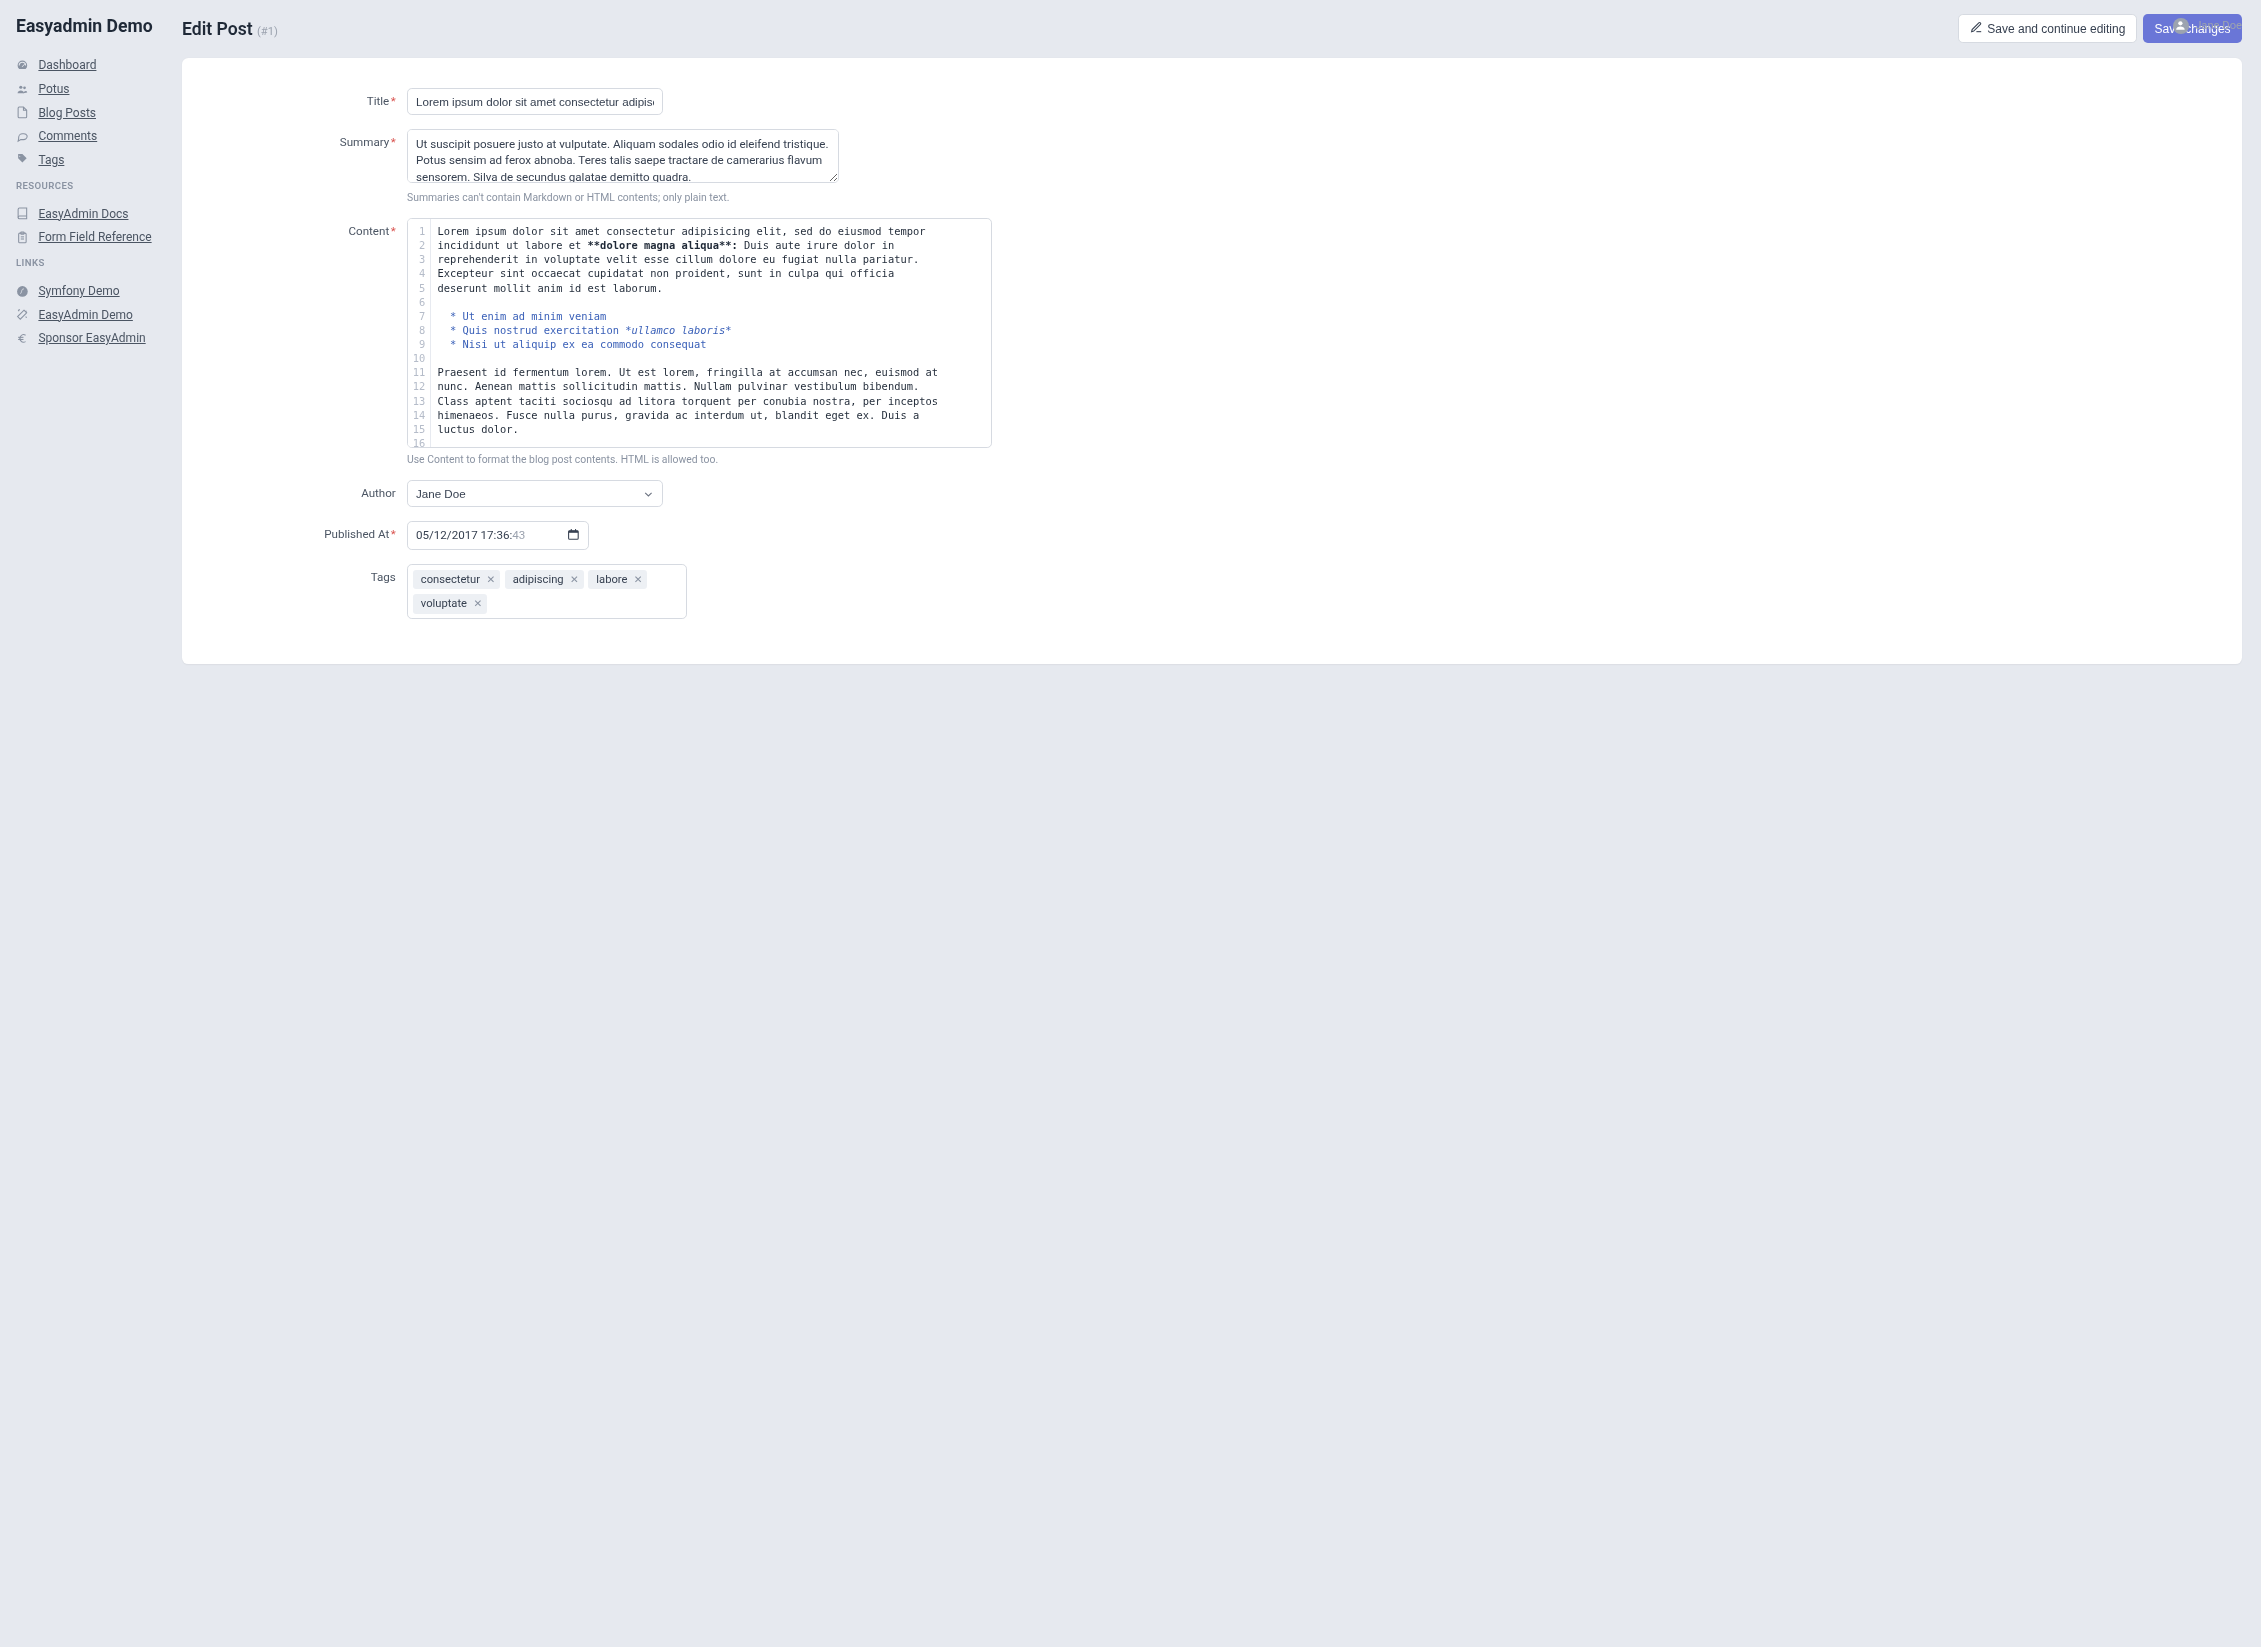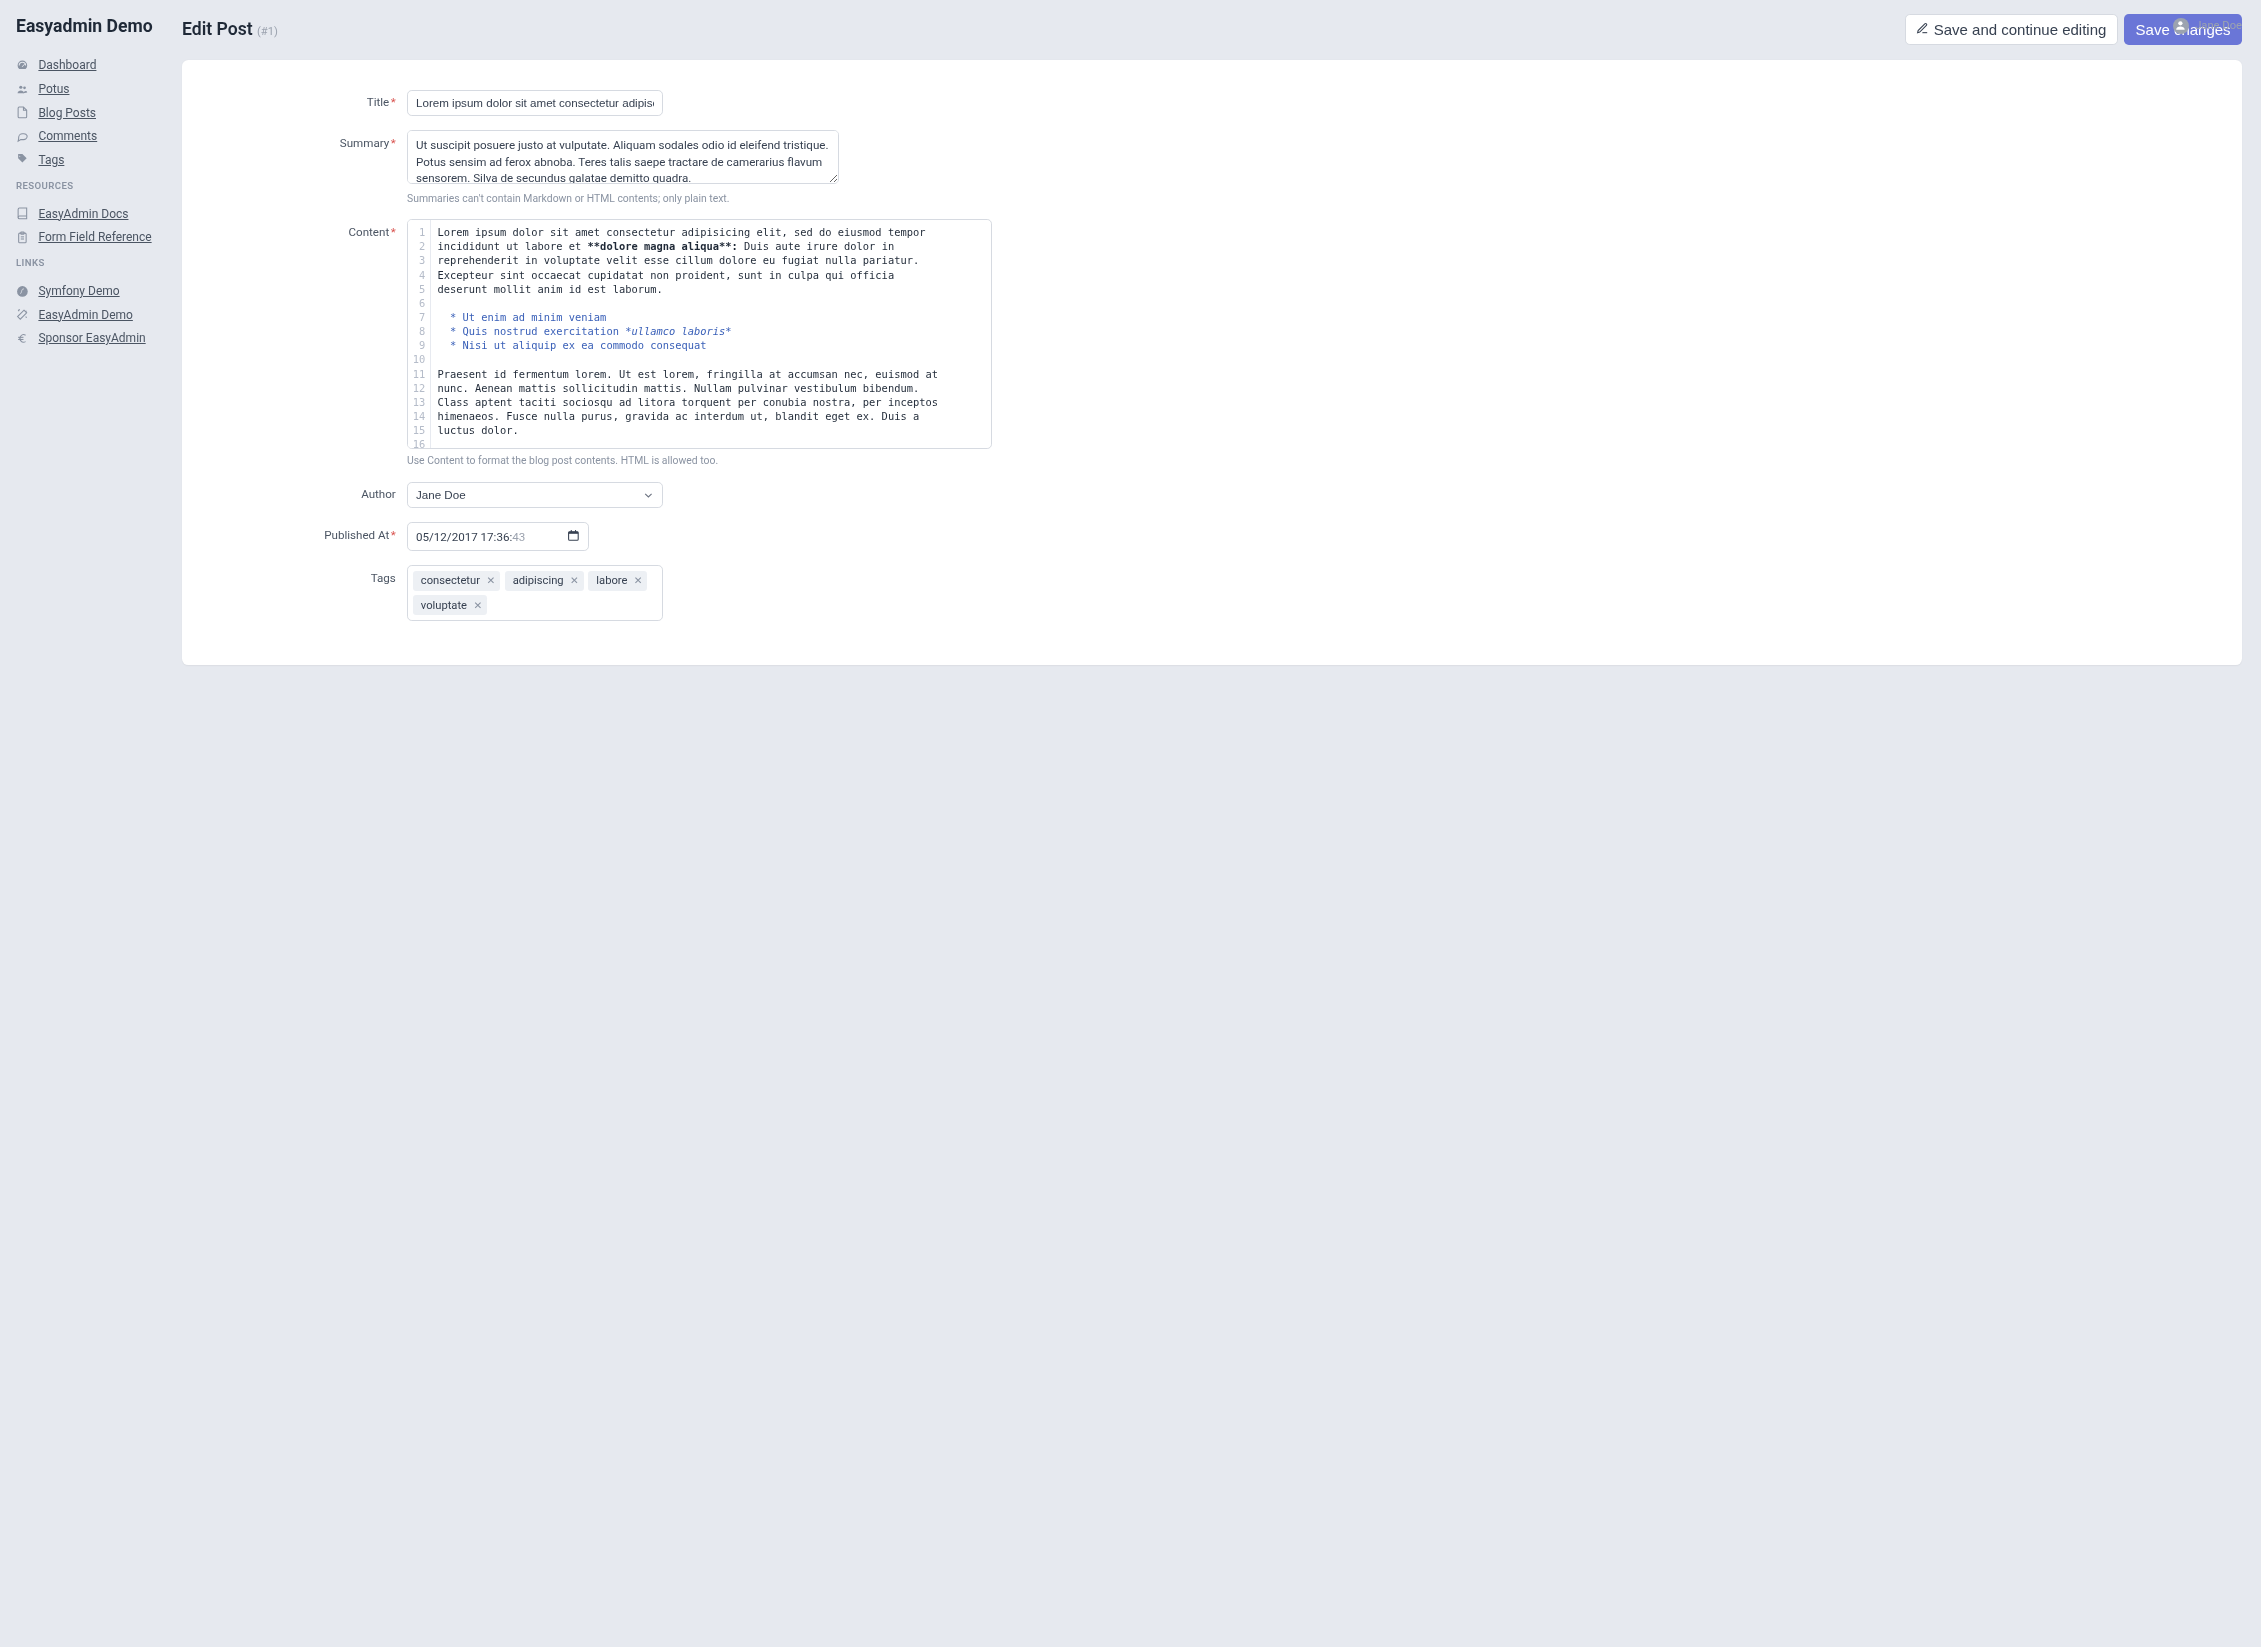--- a/index.html
+++ b/index.html
@@ -36,21 +36,21 @@
 .user-mini {
   position: absolute; top: 17.6px; right: 19px;
   display: flex; align-items: center; gap: 6.4px; color: #9ca3af;
 }
 .avatar-icon {
   width: 16px; height: 16px; border-radius: 50%; background: #9ca3af;
   display: inline-flex; align-items: center; justify-content: center;
 }
 .actions { display: flex; gap: 6.4px; }
 .btn {
-  padding: 5.6px 10.4px; border-radius: 4.8px; font-size: 15px; cursor: pointer;
+  padding: 5.6px 10.4px; border-radius: 4.8px; font-size: 12px; cursor: pointer;
   display: inline-flex; align-items: center; gap: 4.8px; border: 0.8px solid transparent;
 }
 .btn-secondary { background: #fff; border-color: #d6dae1; color: #374151; }
 .btn-primary { background: #6a76d7; color: #fff; }
 .card {
   background: #fff; border-radius: 6.4px; padding: 30px 0;
   box-shadow: 0 0.8px 1.6px rgba(0,0,0,.05);
 }
 .form-row { display: flex; align-items: flex-start; margin-bottom: 14.4px; padding: 0 19px; }
 .form-label {
@@ -84,21 +84,21 @@
 .code .bold { font-weight: 700; }
 .code .list { color: #3a60b8; }
 .code .ital { font-style: italic; }
 .select-wrap { position: relative; width: 256px; }
 .select { width: 100%; appearance: none; padding-right: 24px; }
 .select-caret { position: absolute; right: 8px; top: 7.2px; color: #6b7280; pointer-events: none; }
 .date-input { width: 182px; display: flex; align-items: center; justify-content: space-between; }
 .date-input .sec { color: #9ca3af; }
 .tags-box {
   border: 0.8px solid #d6dae1; border-radius: 4.8px; padding: 4.8px;
-  width: 256px; display: flex; flex-wrap: wrap; gap: 4.8px;
+  width: 280px; display: flex; flex-wrap: wrap; gap: 4.8px;
 }
 .tag {
   background: #edf0f4; border-radius: 3.2px; padding: 3.2px 4.8px 3.2px 8px;
   display: inline-flex; align-items: center; gap: 6.4px; font-size: 11.2px; color: #374151;
 }
 .tag .x { color: #8a93a2; cursor: pointer; font-size: 10.4px; }
 svg { width: 12.8px; height: 12.8px; }
 </style>
 </head>
 <body>

